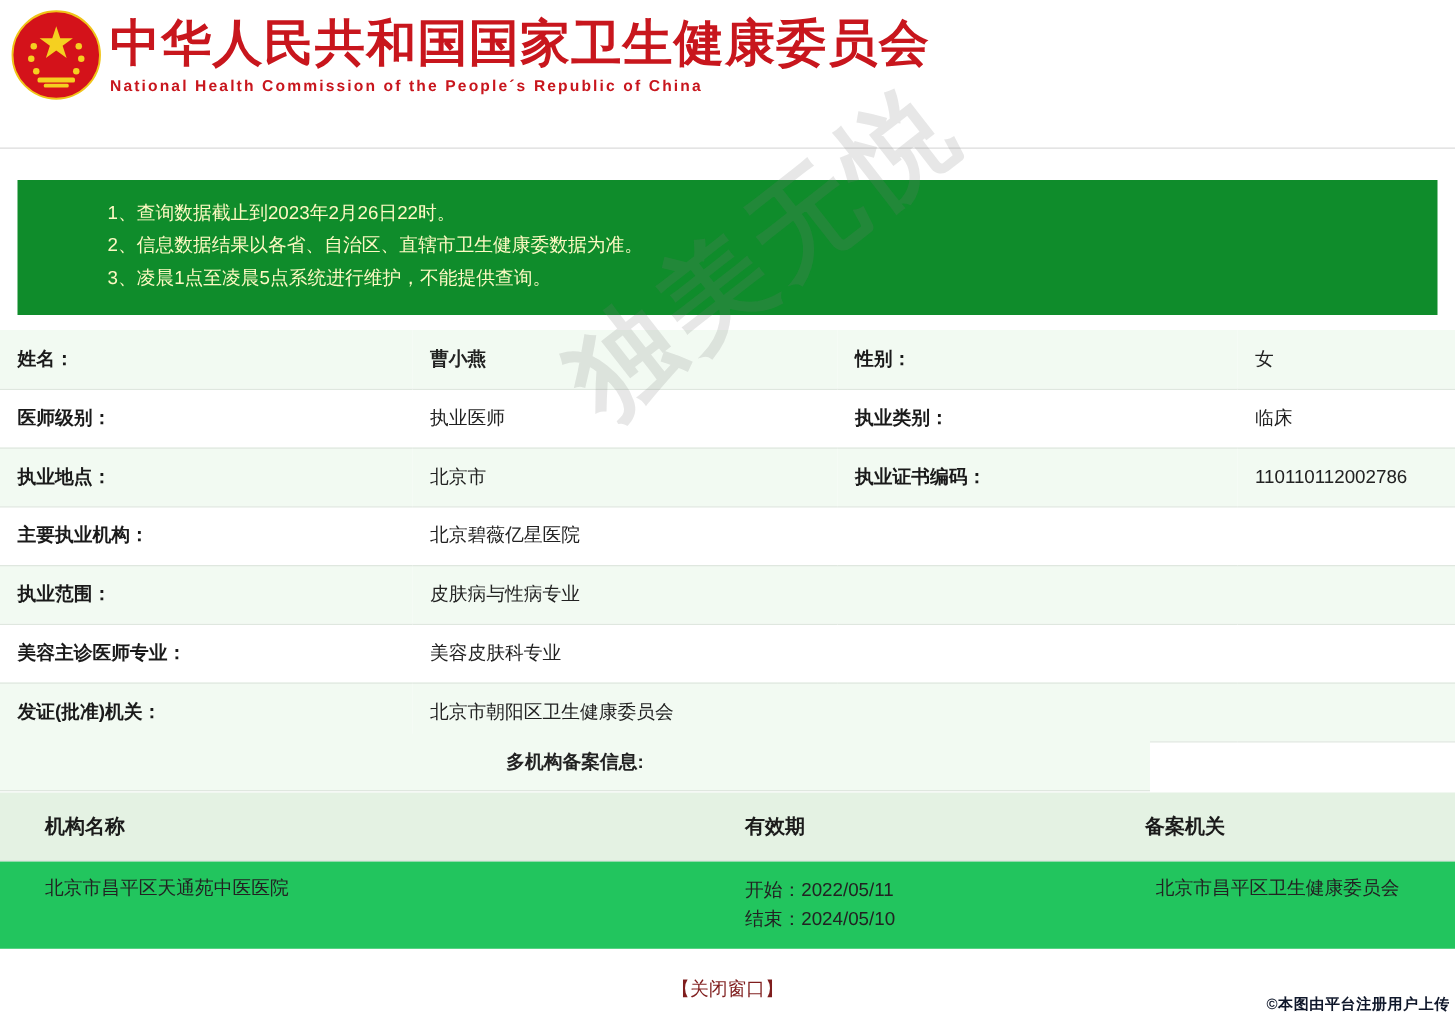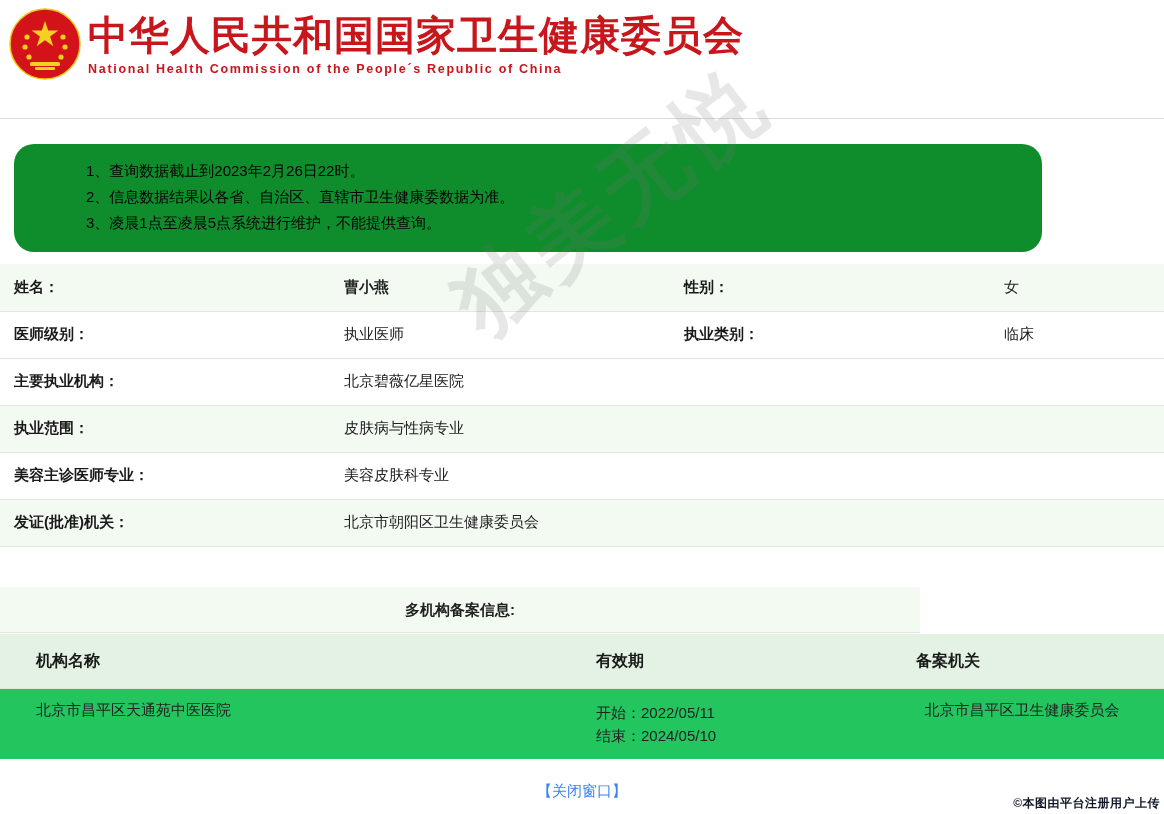--- a/index.html
+++ b/index.html
@@ -63,26 +63,25 @@
     width: 1164px;
     height: 1px;
     background: #dcdcdc;
   }
 
   
   .notice {
     position: absolute;
     left: 14px;
     top: 144px;
-    width: 1028px;
+    width: 1136px;
     background: #0f8c2b;
-    color: #000000;
+    color: #fef9c3;
     padding: 14px 0 16px 0;
     box-sizing: border-box;
-    border-radius: 20px;
   }
   .notice-line {
     font-size: 15px;
     line-height: 26px;
     padding-left: 72px;
     white-space: nowrap;
   }
 
   
   .info-table {
@@ -159,21 +158,21 @@
   .footer {
     position: absolute;
     left: 0;
     top: 782px;
     width: 1164px;
     text-align: center;
     font-size: 15px;
     color: #222;
   }
   .footer a {
-    color: #3b82f6;
+    color: #7f1d1d;
     text-decoration: none;
     cursor: pointer;
   }
 
   
   .watermark {
     position: absolute;
     left: 430px;
     top: 270px;
     font-size: 86px;
@@ -244,20 +243,26 @@
       <td class="val val-bold">曹小燕</td>
       <td class="lbl">性别：</td>
       <td class="val">女</td>
     </tr>
     <tr class="row-even">
       <td class="lbl">医师级别：</td>
       <td class="val">执业医师</td>
       <td class="lbl">执业类别：</td>
       <td class="val">临床</td>
     </tr>
+    <tr class="row-odd">
+      <td class="lbl">执业地点：</td>
+      <td class="val">北京市</td>
+      <td class="lbl">执业证书编码：</td>
+      <td class="val">110110112002786</td>
+    </tr>
     <tr class="row-even">
       <td class="lbl">主要执业机构：</td>
       <td class="val" colspan="3">北京碧薇亿星医院</td>
     </tr>
     <tr class="row-odd">
       <td class="lbl">执业范围：</td>
       <td class="val" colspan="3">皮肤病与性病专业</td>
     </tr>
     <tr class="row-even">
       <td class="lbl">美容主诊医师专业：</td>

